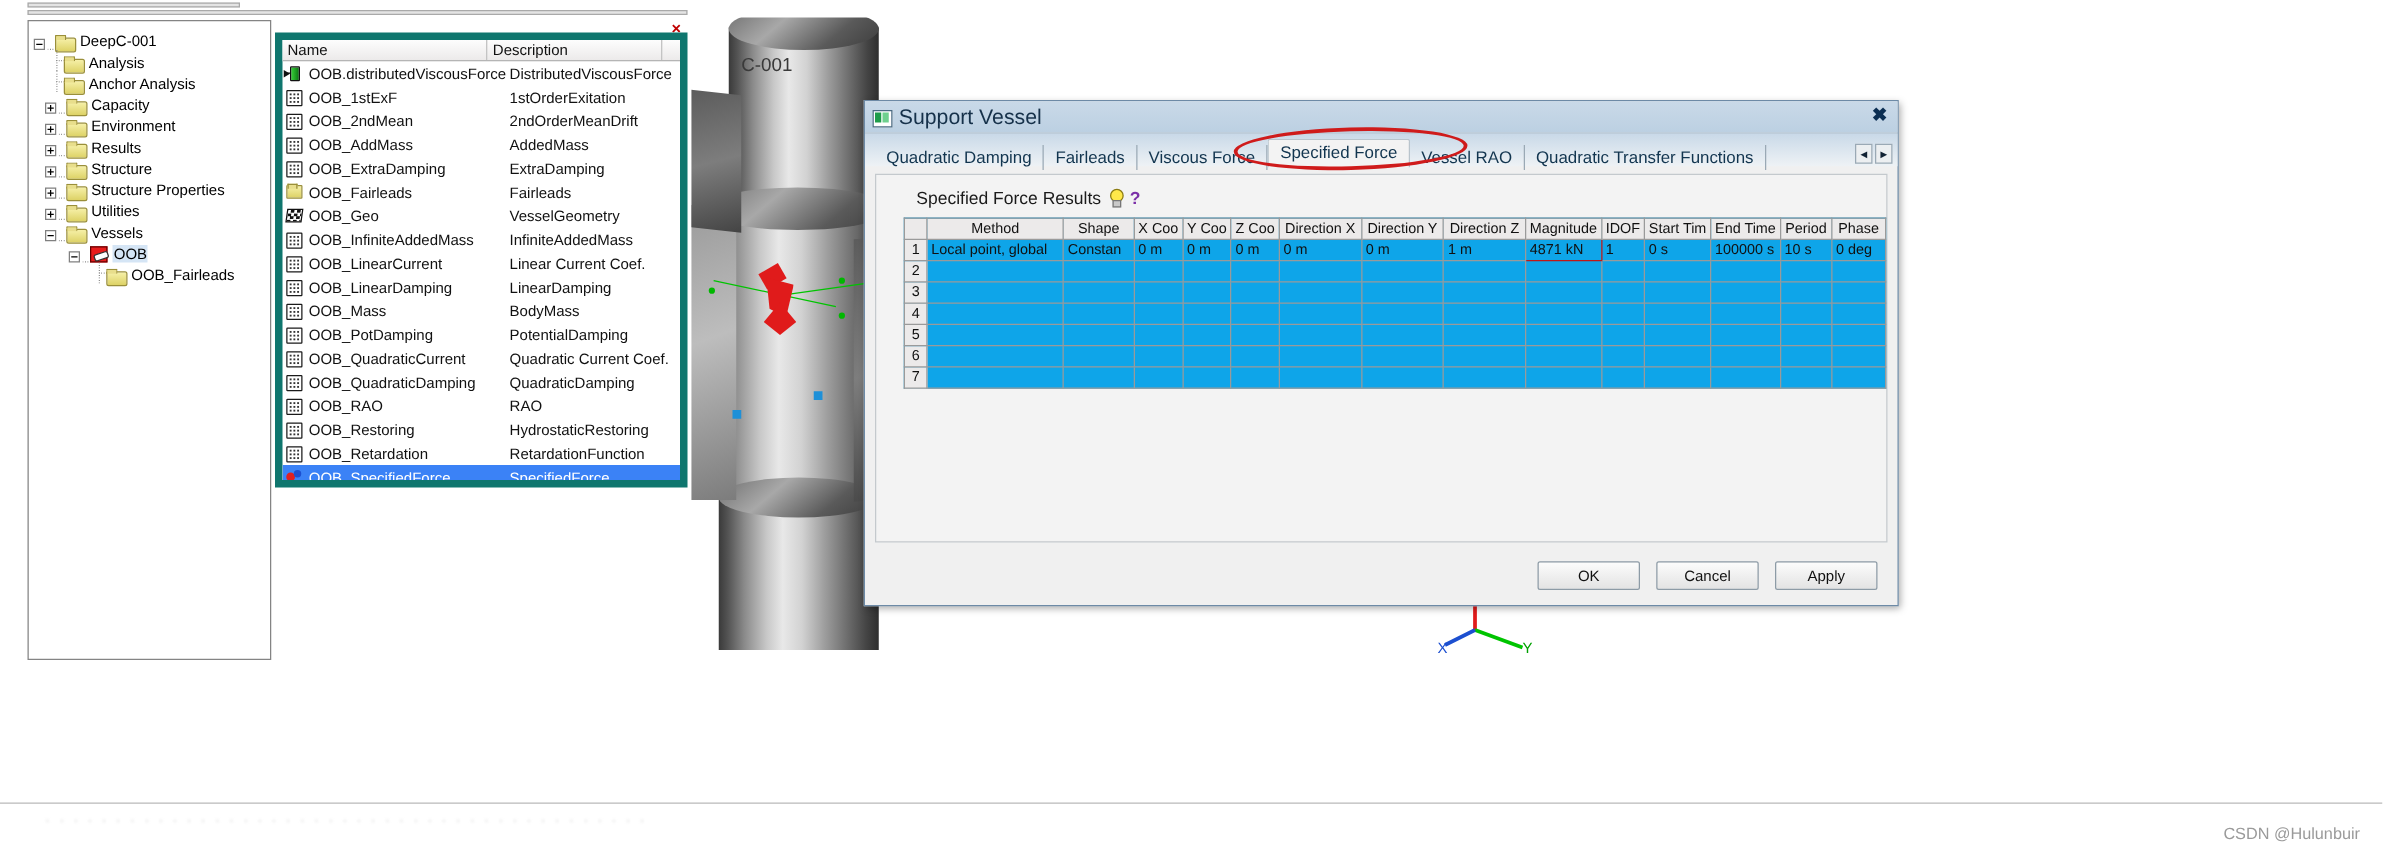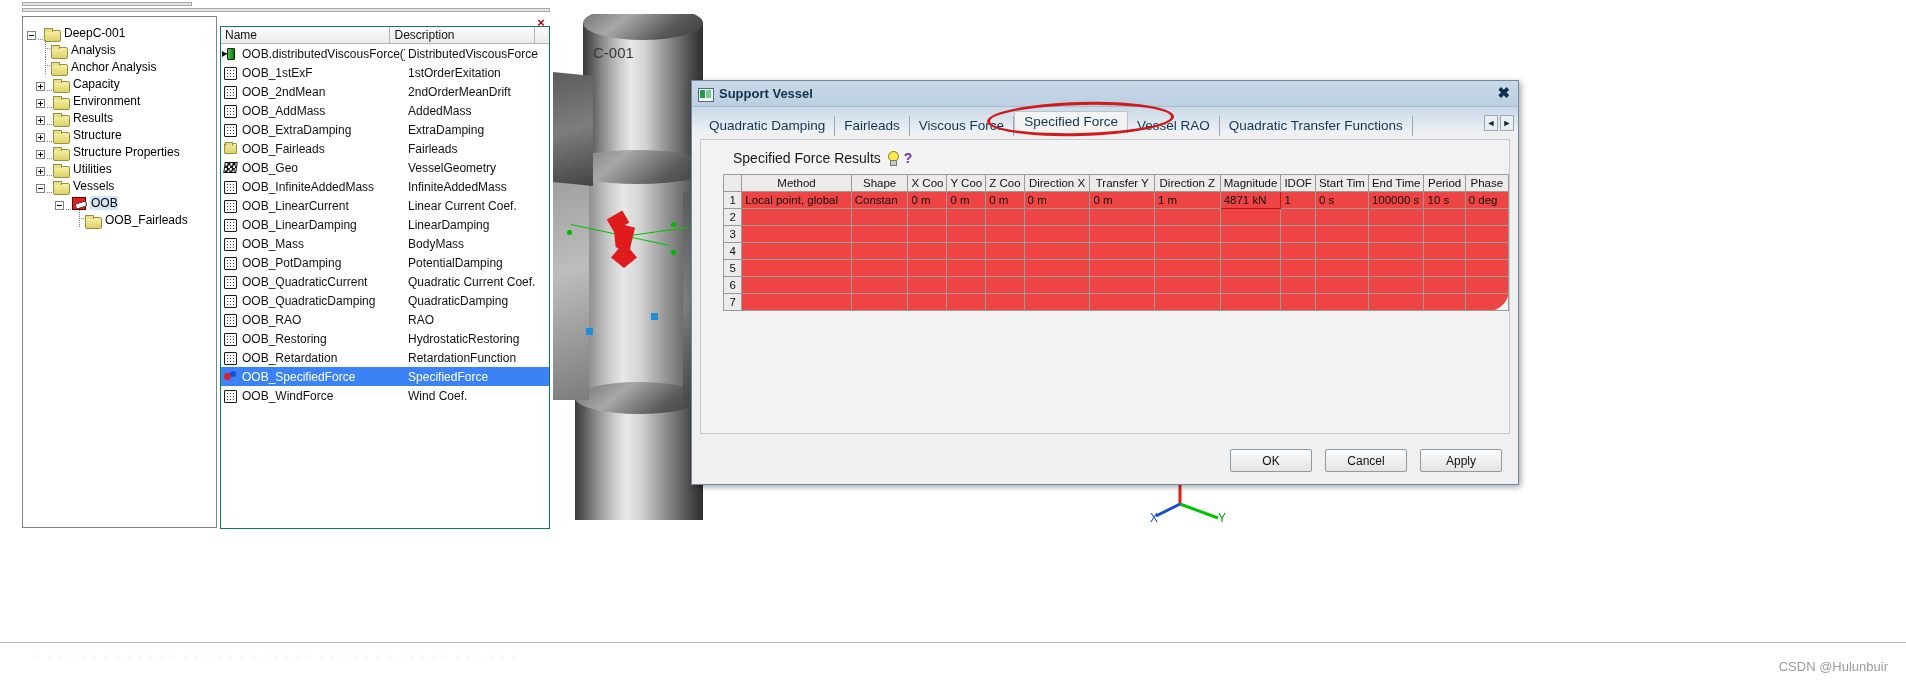--- a/index.html
+++ b/index.html
@@ -88,22 +88,22 @@
   .vesselicon::after {
     content:""; position:absolute; left:2px; top:4px; width:10px; height:4px;
     background:#ffffff; border:1px solid #333; border-radius:2px;
     transform:rotate(-18deg);
   }
   .tlabel { font-size:12px; color:#000; padding-left:1px; }
   .tlabel.sel { background:#d5e5f5; }
 
   
   #list-panel {
-    position:absolute; left:220px; top:26px; width:330px; height:503px;
-    background:#ffffff; border:1px solid #0f766e; overflow:hidden;
+    position:absolute; left:220px; top:26px; width:330px; height:364px;
+    background:#ffffff; border:6px solid #0f766e; overflow:hidden;
   }
   #list-header {
     display:flex; height:17px; background:#f0f0f0;
     border-bottom:1px solid #b5b5b5;
   }
   .lh {
     font-size:12px; color:#111; padding:1px 0 0 4px;
     border-right:1px solid #b5b5b5; background:linear-gradient(to bottom,#fdfdfd,#eceaea);
     overflow:hidden; white-space:nowrap;
   }
@@ -162,21 +162,21 @@
   #dlg-title {
     height:26px; background:linear-gradient(to bottom,#c9d9e8,#bcd0e2);
     display:flex; align-items:center; padding:0 6px;
     border-bottom:1px solid #a8bccd;
   }
   #dlg-icon { width:14px; height:12px; margin-right:7px; position:relative; }
   #dlg-icon::before{content:"";position:absolute;left:0;top:0;width:14px;height:12px;
     background:#ffffff;border:1px solid #4a6a82;}
   #dlg-icon::after{content:"";position:absolute;left:2px;top:2px;width:5px;height:8px;
     background:#1f9c4a;box-shadow:6px 0 0 0 #6fd08e;}
-  #dlg-title-text { font-size:13px; color:#16314a;font-weight:bold; }
+  #dlg-title-text { font-size:17px; color:#16314a; }
   #dlg-close {
     position:absolute; right:8px; top:4px; font-size:15px; font-weight:bold;
     color:#0b2e52; cursor:pointer; line-height:16px;
   }
 
   #tabstrip {
     height:26px; display:flex; align-items:flex-end; position:relative;
     background:linear-gradient(to bottom,#c9d9e8,#eef2f5);
     padding-left:8px;
   }
@@ -212,21 +212,21 @@
   }
   #bulb { width:11px; height:15px; position:relative; display:inline-block; }
   #bulb::before{content:"";position:absolute;left:1px;top:0;width:9px;height:9px;
     background:#ffe84a;border:1px solid #8a7a10;border-radius:50%;}
   #bulb::after{content:"";position:absolute;left:3px;top:9px;width:5px;height:4px;
     background:#c9c9c9;border:1px solid #777;}
   #qmark { color:#7b2fa8; font-weight:bold; font-size:14px; }
 
   
   #grid-wrap { padding:0 0 0 22px; }
-  table.grid { border-collapse:collapse; background:#ef4444;border-radius:21px; }
+  table.grid { border-collapse:collapse; background:#0ea5e9; }
   table.grid th, table.grid td {
     border:1px solid #9a9a9a; font-size:11.5px; color:#111;
     height:17px; padding:0 3px; font-weight:normal; white-space:nowrap;
   }
   table.grid th { background:#eceaea; text-align:center; }
   table.grid td.rownum { background:#eceaea; text-align:center; width:22px; }
   table.grid td.editing { border:1px solid #c11616; }
   .c-method{width:117px;text-align:left;padding-left:5px;}
   .c-shape{width:62px;text-align:left;padding-left:5px;}
   .c-xyz{width:37px;text-align:left;padding-left:4px;}
@@ -575,21 +575,21 @@
       <table class="grid">
         <thead>
           <tr>
             <th style="width:22px;"></th>
             <th class="c-method" style="text-align:center;">Method</th>
             <th class="c-shape" style="text-align:center;">Shape</th>
             <th class="c-xyz" style="text-align:center;">X Coo</th>
             <th class="c-xyz" style="text-align:center;">Y Coo</th>
             <th class="c-xyz" style="text-align:center;">Z Coo</th>
             <th class="c-dir" style="text-align:center;">Direction X</th>
-            <th class="c-dir" style="text-align:center;">Transfer Y</th>
+            <th class="c-dir" style="text-align:center;">Direction Y</th>
             <th class="c-dir" style="text-align:center;">Direction Z</th>
             <th class="c-mag" style="text-align:left;">Magnitude</th>
             <th class="c-idof" style="text-align:left;">IDOF</th>
             <th class="c-start" style="text-align:center;margin-left:35px;">Start Tim</th>
             <th class="c-end" style="text-align:center;">End Time</th>
             <th class="c-period" style="text-align:center;">Period</th>
             <th class="c-phase" style="text-align:center;">Phase</th>
           </tr>
         </thead>
         <tbody>

